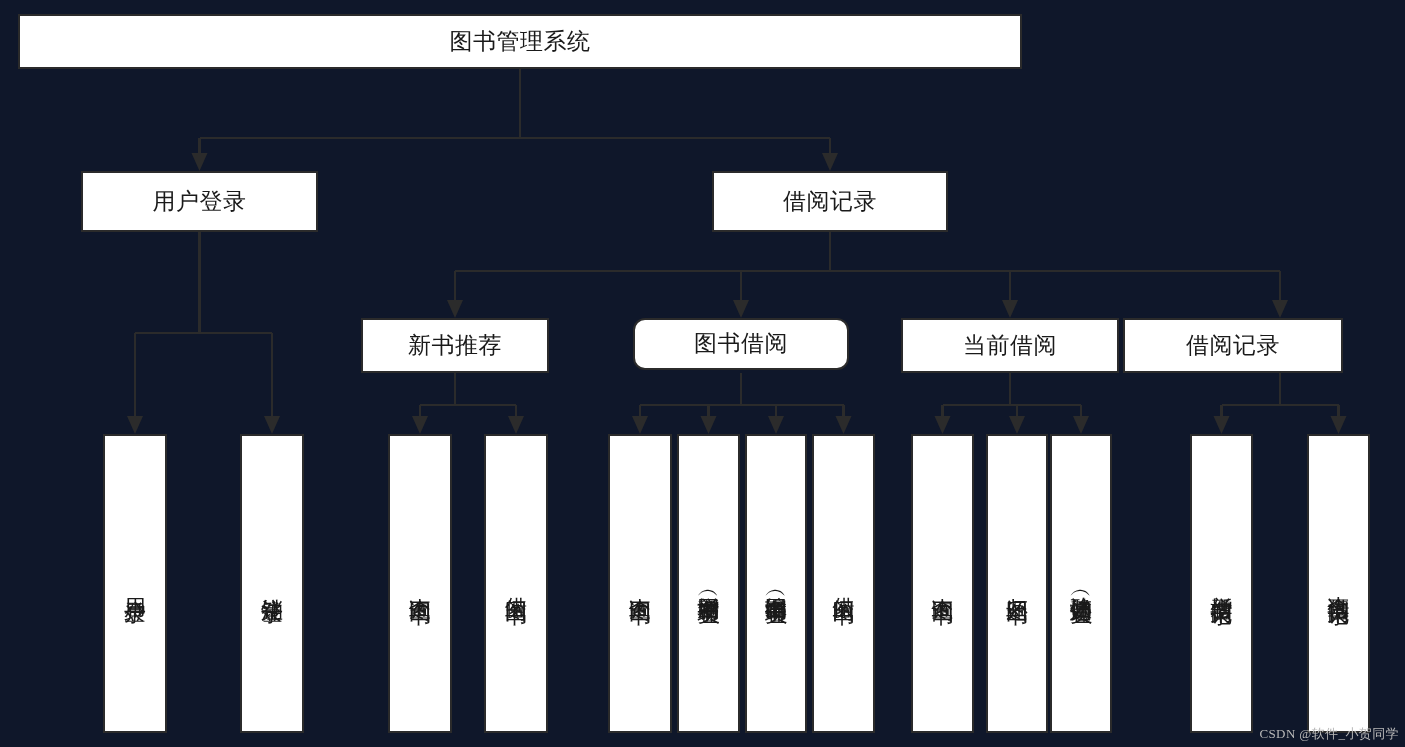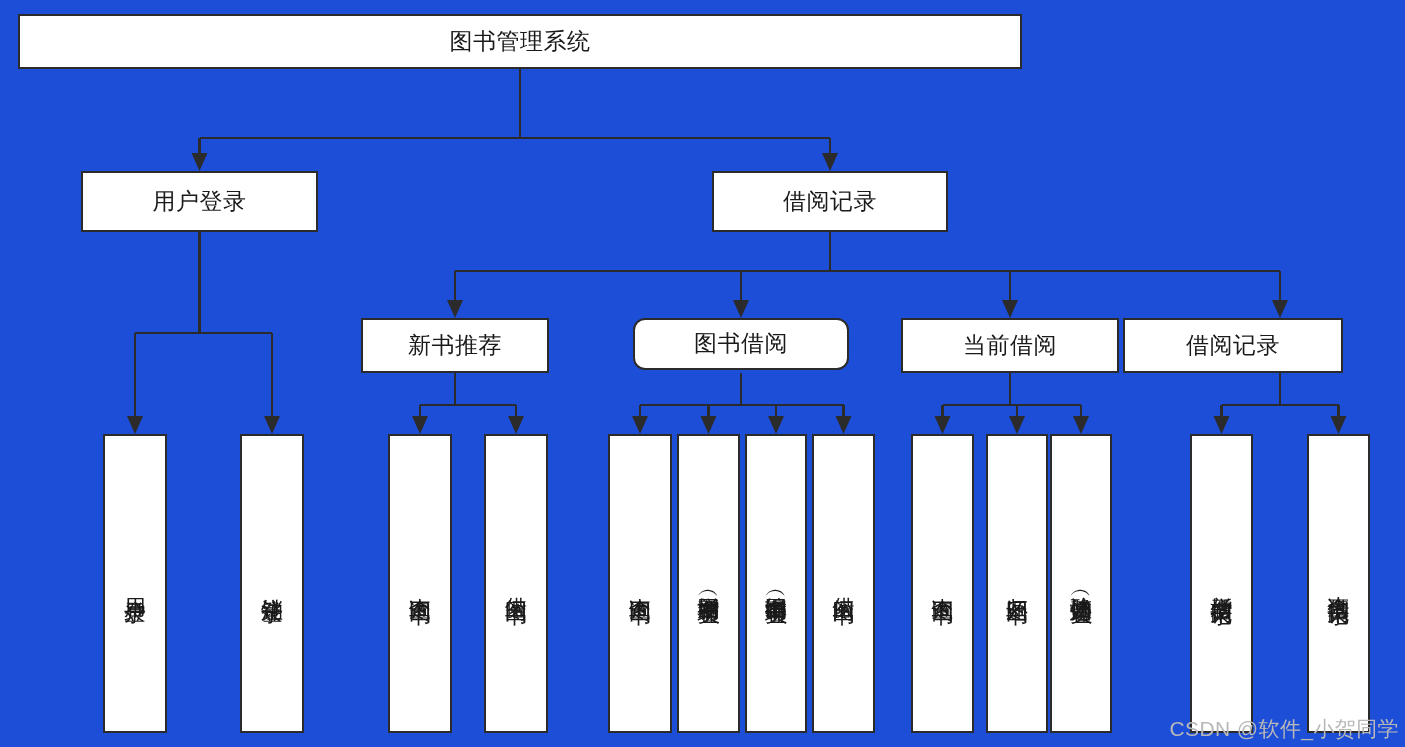--- a/index.html
+++ b/index.html
@@ -7,21 +7,21 @@
     padding: 0;
     background: #ffffff;
   }
   body {
     font-family: "Liberation Sans", "DejaVu Sans", sans-serif;
   }
   #canvas {
     position: relative;
     width: 1405px;
     height: 747px;
-    background: #1d4ed8;
+    background: #0f172a;
     overflow: hidden;
   }
   #wires {
     position: absolute;
     left: 0;
     top: 0;
     width: 1405px;
     height: 747px;
   }
   .node {
@@ -54,24 +54,25 @@
     text-align: center;
     max-height: 100%;
   }
   .node.vertical.tall .label {
     letter-spacing: 1px;
   }
   .watermark {
     position: absolute;
     right: 6px;
     bottom: 4px;
-    font-size: 21px;
+    font-size: 13px;
     color: #b8b8b8;
     white-space: nowrap;
     letter-spacing: 0.4px;
+    font-family: Liberation Serif, serif;
   }
 </style>
 </head>
 <body>
 
 <div id="canvas">
   <svg id="wires" viewBox="0 0 1405 747" xmlns="http://www.w3.org/2000/svg">
       <line x1="520" y1="69" x2="520" y2="138" stroke="#2b2b2b" stroke-width="2.5" shape-rendering="crispEdges"></line>
       <line x1="199.5" y1="138" x2="830" y2="138" stroke="#2b2b2b" stroke-width="2.5" shape-rendering="crispEdges"></line>
       <line x1="199.5" y1="138" x2="199.5" y2="154" stroke="#2b2b2b" stroke-width="2.5" shape-rendering="crispEdges"></line>

